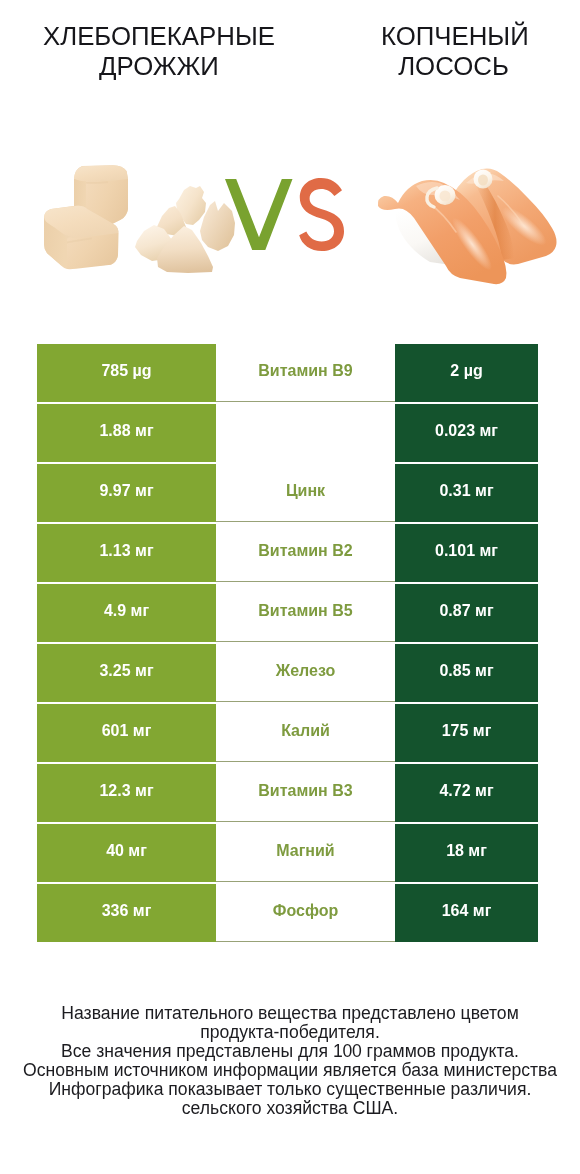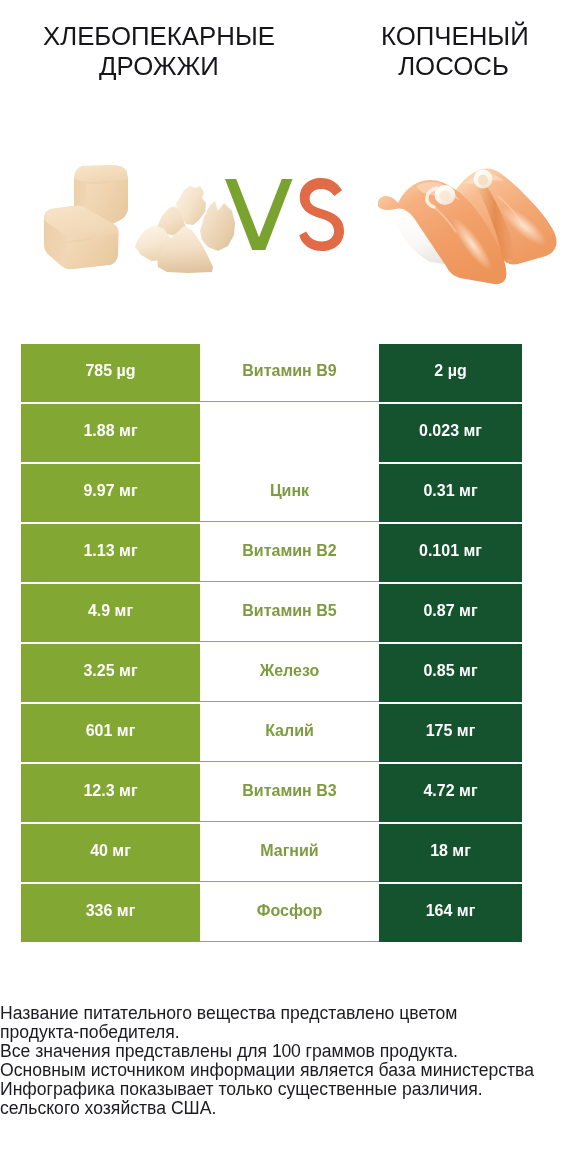--- a/index.html
+++ b/index.html
@@ -25,38 +25,38 @@
   
   .hero { position:absolute; left:0; top:0px; width:580px; height:335px; }
   .hero-img { position:absolute; }
   .img-left  { left:36px;  top:155px; width:208px; height:128px; }
   .img-right { left:372px; top:152px; width:192px; height:136px; }
 
   .vs { position:absolute; left:222px; top:175px; width:126px; height:80px; }
   .vs svg { display:block; }
 
   
-  .table { position:absolute; left:21px; top:344px; width:537px; }
+  .table { position:absolute; left:37px; top:344px; width:537px; }
   .row { position:relative; height:58px; margin-bottom:2px; }
   .row:last-child { margin-bottom:12px; }
   .cell {
     position:absolute; top:0; height:58px;
     display:flex; align-items:center; justify-content:center;
     font-size:16px; font-weight:700; letter-spacing:0px;
   }
   .cell > span { display:block; transform:translate3d(0,-2px,0); }
   .cell-left  { left:0px;   width:179px; background:#82A732; color:#ffffff; }
   .cell-mid   { left:179px; width:179px; background:#ffffff; color:#7E9B3F;
                 border-bottom:1px solid #98A277; box-sizing:border-box; }
   .cell-right { left:358px; width:143px; background:#14532d; color:#ffffff; }
 
   
   .footer {
     position:absolute; left:0px; top:1004px; width:580px;
-    color:#1c1c20;
+    text-align:center; color:#1c1c20;
     font-size:17.6px; line-height:19px; font-weight:400;
   }
   .footer div { white-space:nowrap; transform:translate3d(0,0,0); }
   .footer .emph { font-weight:400; letter-spacing:-0.2px; }
 </style>
 </head>
 <body>
 
 <div id="page">
 

